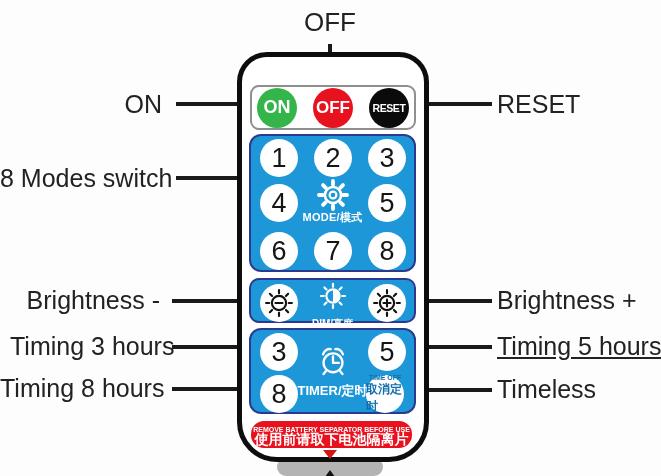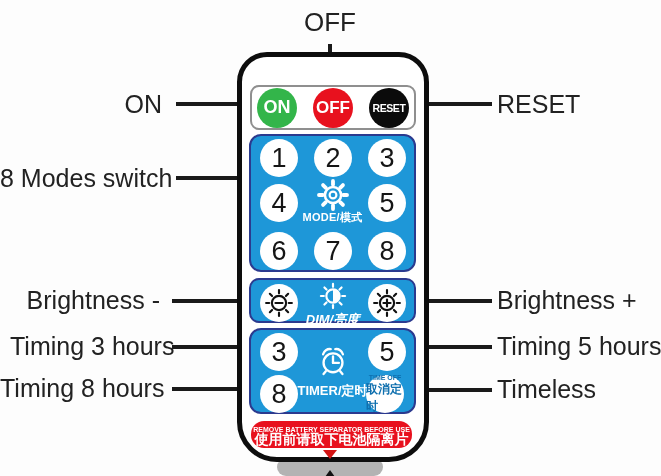--- a/index.html
+++ b/index.html
@@ -25,21 +25,21 @@
   .pbtn.reset{background:#0b0b0b;font-size:10.5px;letter-spacing:-0.4px;}
   .blue{background:#1e97d8;border:2px solid #2b3a8f;border-radius:12px;}
   .modes-panel{left:7px;top:77px;width:167px;height:138px;}
   .dim-panel{left:7px;top:221px;width:167px;height:45px;border-radius:10px;}
   .timer-panel{left:7px;top:271px;width:167px;height:86px;}
   .cbtn{position:absolute;width:38px;height:38px;border-radius:50%;background:#fff;
         display:flex;align-items:center;justify-content:center;font-size:27px;color:#151515;}
   .icon-cell{position:absolute;display:flex;align-items:center;justify-content:center;}
   .tinylabel{position:absolute;width:100%;text-align:center;color:#fff;font-weight:bold;}
   .mode-label{top:74px;font-size:11px;letter-spacing:.3px;}
-  .dim-label{top:31px;font-size:13px;font-style:italic;}
+  .dim-label{top:37px;font-size:10px;}
   .timer-label{top:52px;font-size:13px;}
   .timeoff-btn{position:absolute;left:115px;top:45px;width:38px;height:38px;border-radius:50%;background:#fff;
         display:flex;flex-direction:column;align-items:center;justify-content:center;color:#0e6fae;font-weight:bold;}
   .timeoff-btn .l1{font-size:7px;}
   .timeoff-btn .l2{font-size:12px;}
   .warning-pill{position:absolute;left:9px;top:364px;width:161px;height:27px;background:#e8111e;border-radius:13px;
         display:flex;flex-direction:column;align-items:center;justify-content:center;color:#fff;font-weight:bold;}
   .warning-pill .w1{font-size:7px;line-height:9px;white-space:nowrap;}
   .warning-pill .w2{font-size:14px;line-height:10px;white-space:nowrap;}
   .warn-triangle{position:absolute;left:81px;top:393px;width:0;height:0;
@@ -54,21 +54,21 @@
 
 <div class="stage">
 
   <div class="lbl" style="left:302px;top:8px;width:56px;text-align:center;font-size:26px;">OFF</div>
   <div class="lbl right-align" style="left:62px;top:90px;width:100px;">ON</div>
   <div class="lbl" style="left:497px;top:90px;">RESET</div>
   <div class="lbl right-align" style="left:0px;top:164px;width:166px;">8 Modes switch</div>
   <div class="lbl right-align" style="left:0px;top:286px;width:160px;">Brightness -</div>
   <div class="lbl" style="left:497px;top:286px;">Brightness +</div>
   <div class="lbl right-align" style="left:10px;top:332px;width:160px;">Timing 3 hours</div>
-  <div class="lbl" style="left:497px;top:332px;">Timing 5 hours</div>
+  <div class="lbl" style="left:497px;top:332px;text-decoration:underline;">Timing 5 hours</div>
   <div class="lbl right-align" style="left:0px;top:374px;width:160px;">Timing 8 hours</div>
   <div class="lbl" style="left:497px;top:375px;">Timeless</div>
 
   <div class="line vline" style="left:328px;top:44px;height:47px;"></div>
   <div class="line hline" style="left:176px;top:102px;width:86px;"></div>
   <div class="line hline" style="left:415px;top:102px;width:77px;"></div>
   <div class="line hline" style="left:176px;top:176px;width:77px;"></div>
   <div class="line hline" style="left:172px;top:299px;width:82px;"></div>
   <div class="line hline" style="left:413px;top:299px;width:79px;"></div>
   <div class="line hline" style="left:172px;top:345px;width:82px;"></div>

